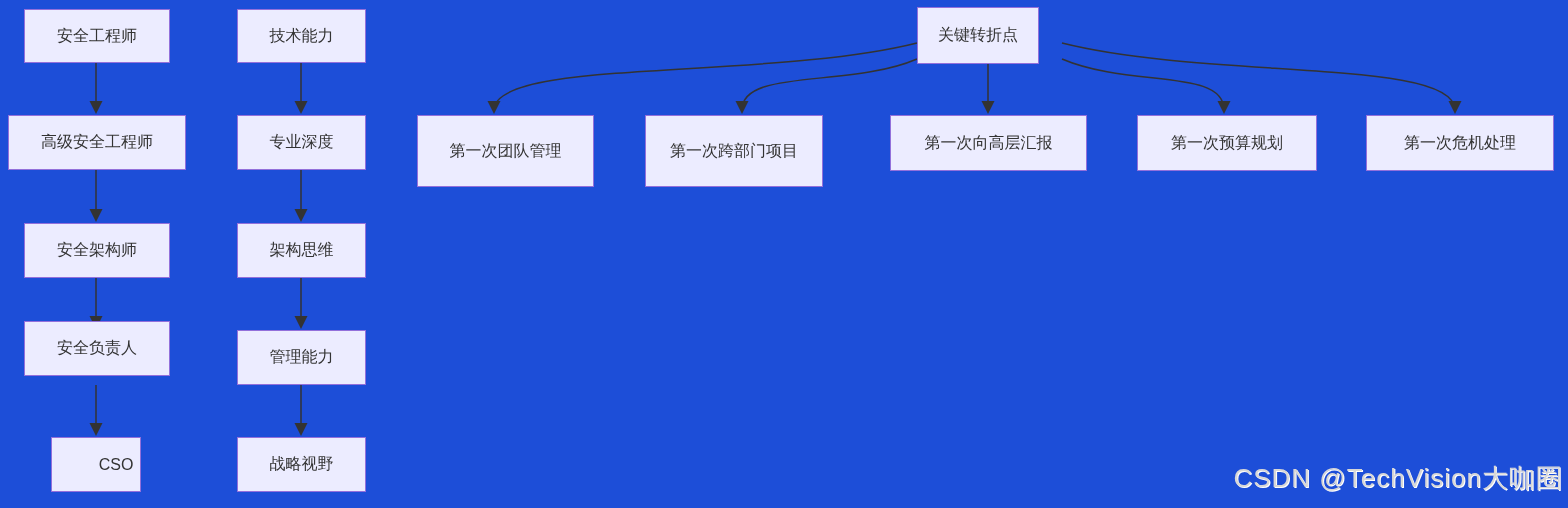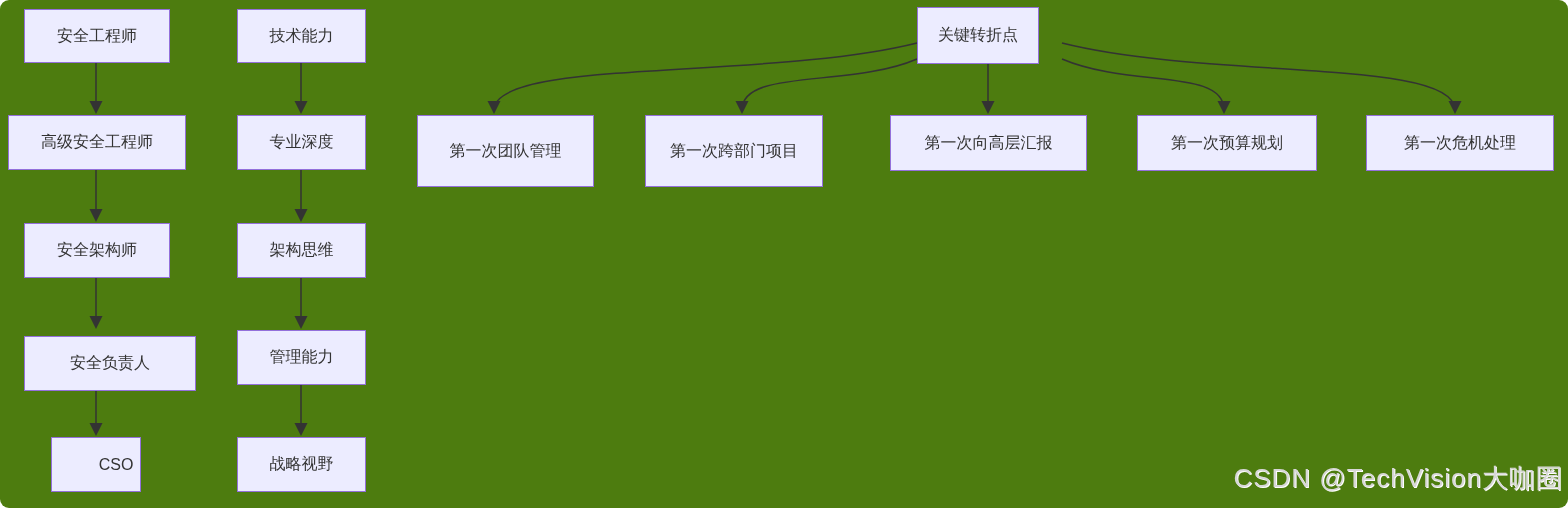--- a/index.html
+++ b/index.html
@@ -1,23 +1,22 @@
 <!DOCTYPE html>
 <html><head>
 <meta charset="utf-8">
 <style>
   html, body { margin: 0; padding: 0; background: #ffffff; }
   #canvas {
     position: relative;
     width: 1568px;
     height: 508px;
-    background: #4d7c0f;
+    background: #1d4ed8;
     font-family: "Liberation Sans", "DejaVu Sans", sans-serif;
     overflow: hidden;
-    border-radius: 9px;
   }
   #edges {
     position: absolute;
     left: 0; top: 0;
     width: 1568px; height: 508px;
     pointer-events: none;
   }
   .node {
     position: absolute;
     box-sizing: border-box;
@@ -72,21 +71,21 @@
     <path class="edge" d="M917,43 C770,80 494,58 494,110" marker-end="url(#arrowhead)"></path>
     <path class="edge" d="M917,59 C850,88 742,68 742,110" marker-end="url(#arrowhead)"></path>
     <path class="edge" d="M988,64 L988,110" marker-end="url(#arrowhead)"></path>
     <path class="edge" d="M1062,59 C1130,88 1224,68 1224,110" marker-end="url(#arrowhead)"></path>
     <path class="edge" d="M1062,43 C1210,80 1455,58 1455,110" marker-end="url(#arrowhead)"></path>
   </svg>
 
   <div class="node" style="left:24px;  top:9px;   width:146px; height:54px;">安全工程师</div>
   <div class="node" style="left:8px;   top:115px; width:178px; height:55px;">高级安全工程师</div>
   <div class="node" style="left:24px;  top:223px; width:146px; height:55px;">安全架构师</div>
-  <div class="node" style="left:24px;  top:336px; width:172px; height:55px;">安全负责人</div>
+  <div class="node" style="left:24px;  top:321px; width:146px; height:55px;">安全负责人</div>
   <div class="node" style="left:51px;  top:437px; width:90px;  height:55px;padding-left:40px;">CSO</div>
 
   <div class="node" style="left:237px; top:9px;   width:129px; height:54px;">技术能力</div>
   <div class="node" style="left:237px; top:115px; width:129px; height:55px;">专业深度</div>
   <div class="node" style="left:237px; top:223px; width:129px; height:55px;">架构思维</div>
   <div class="node" style="left:237px; top:437px; width:129px; height:55px;">战略视野</div>
   <div class="node" style="left:237px; top:330px; width:129px; height:55px;">管理能力</div>
 
   <div class="node" style="left:917px;  top:7px;   width:122px; height:57px;">关键转折点</div>
   <div class="node" style="left:417px;  top:115px; width:177px; height:72px;">第一次团队管理</div>

